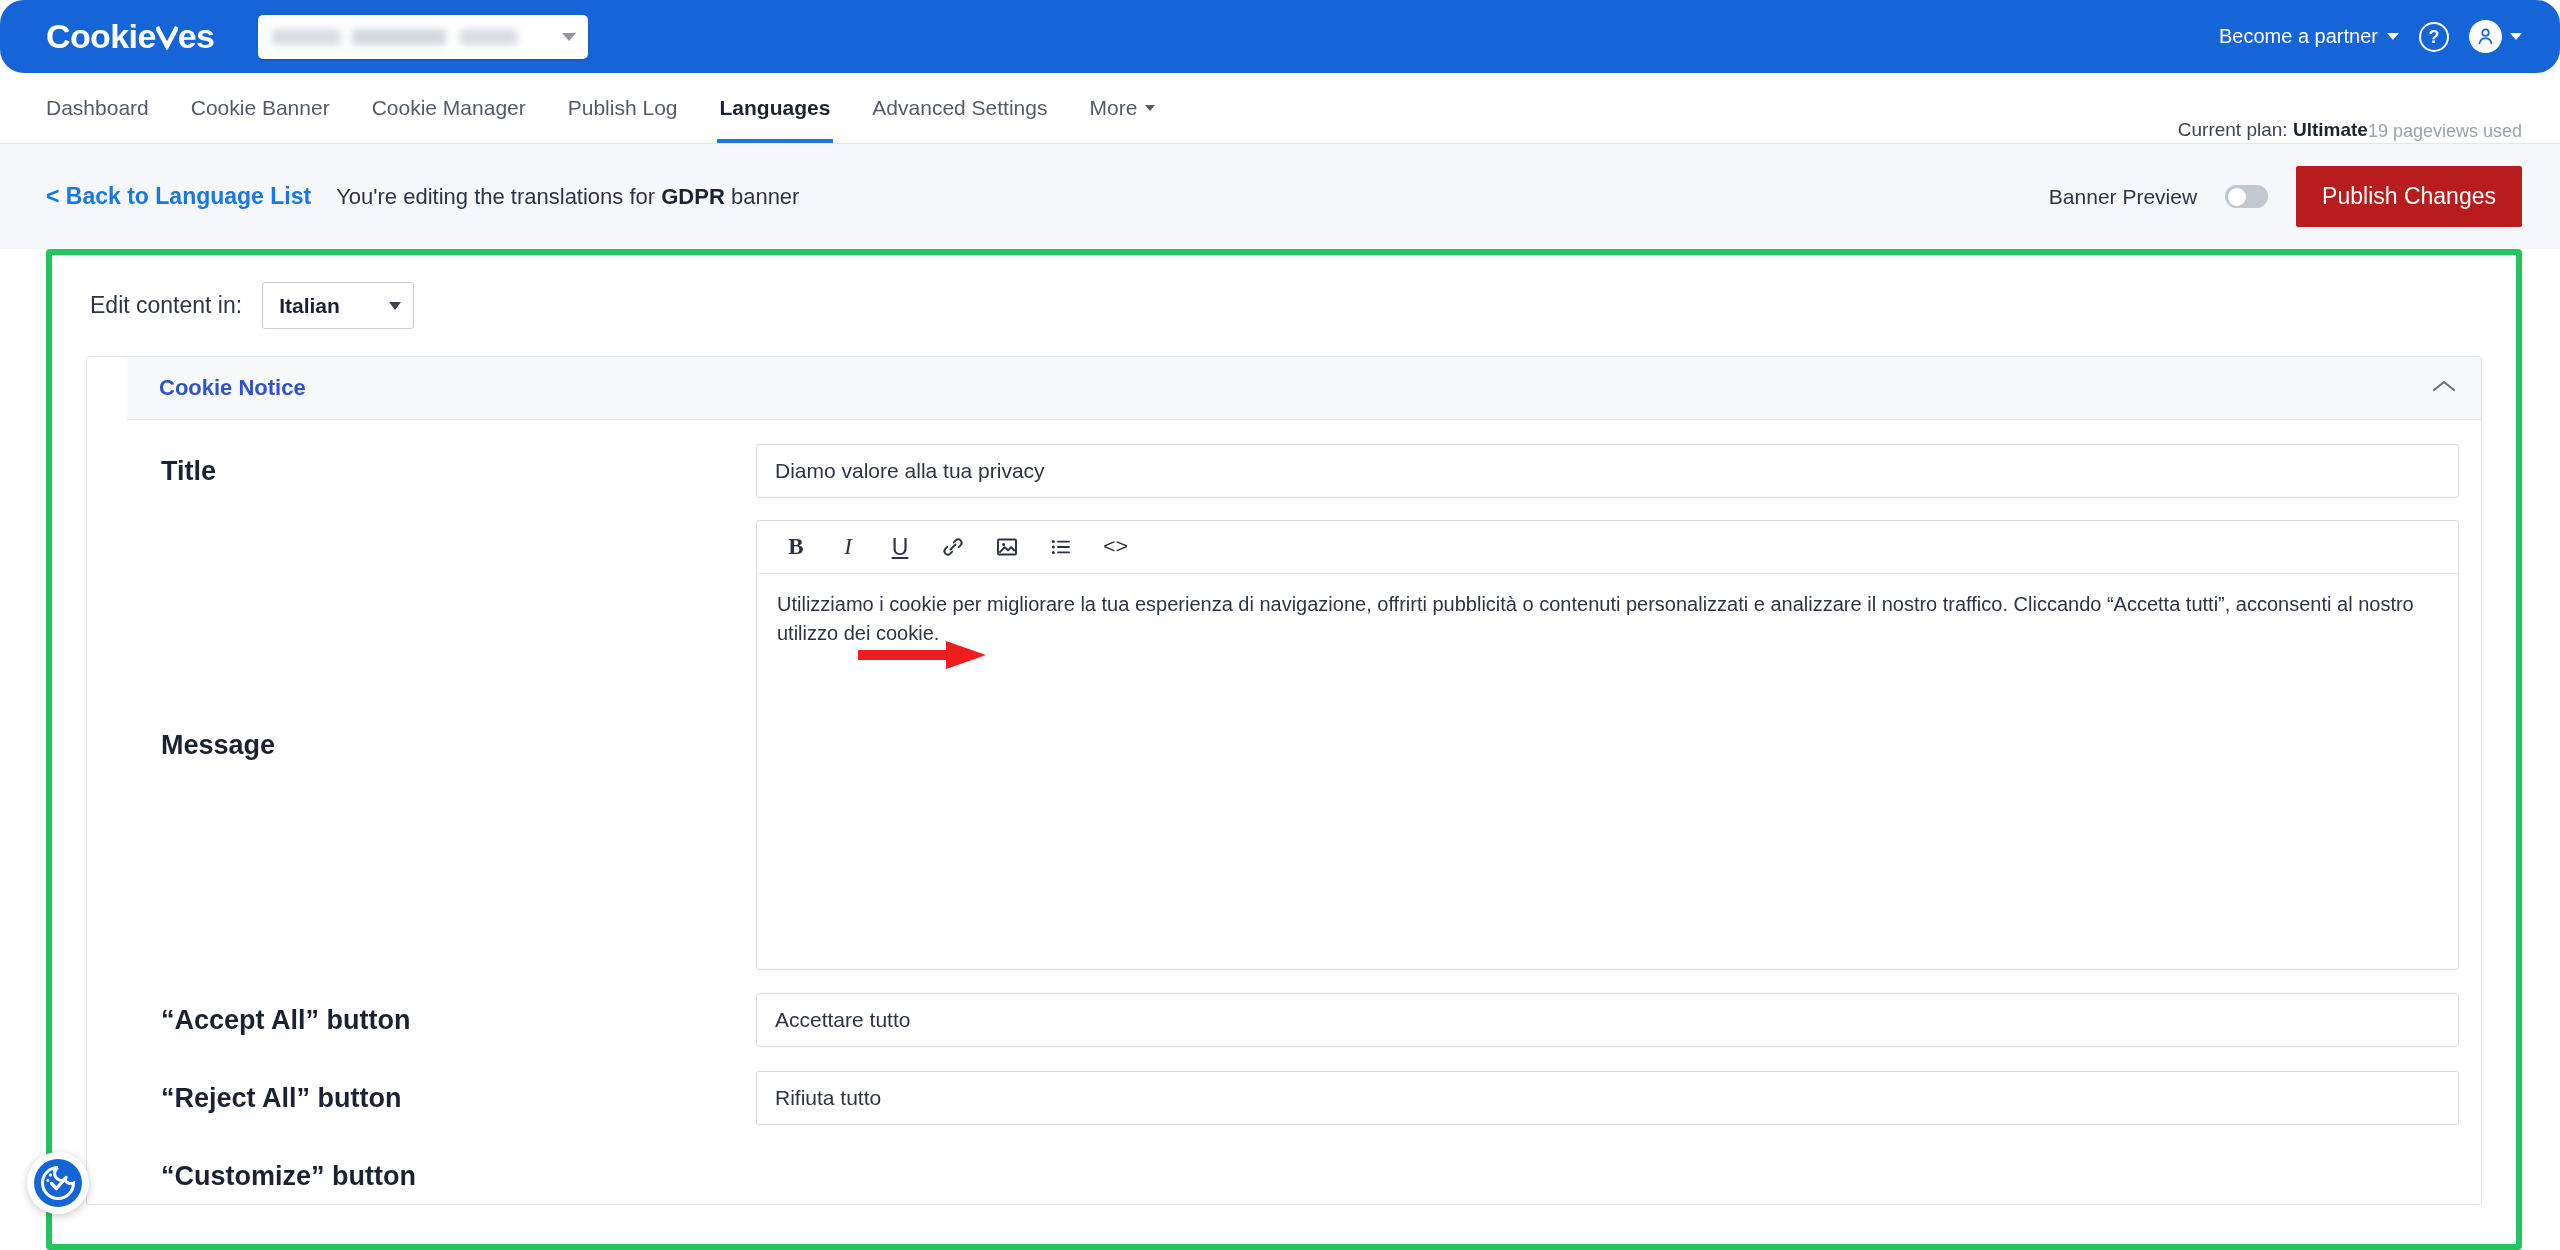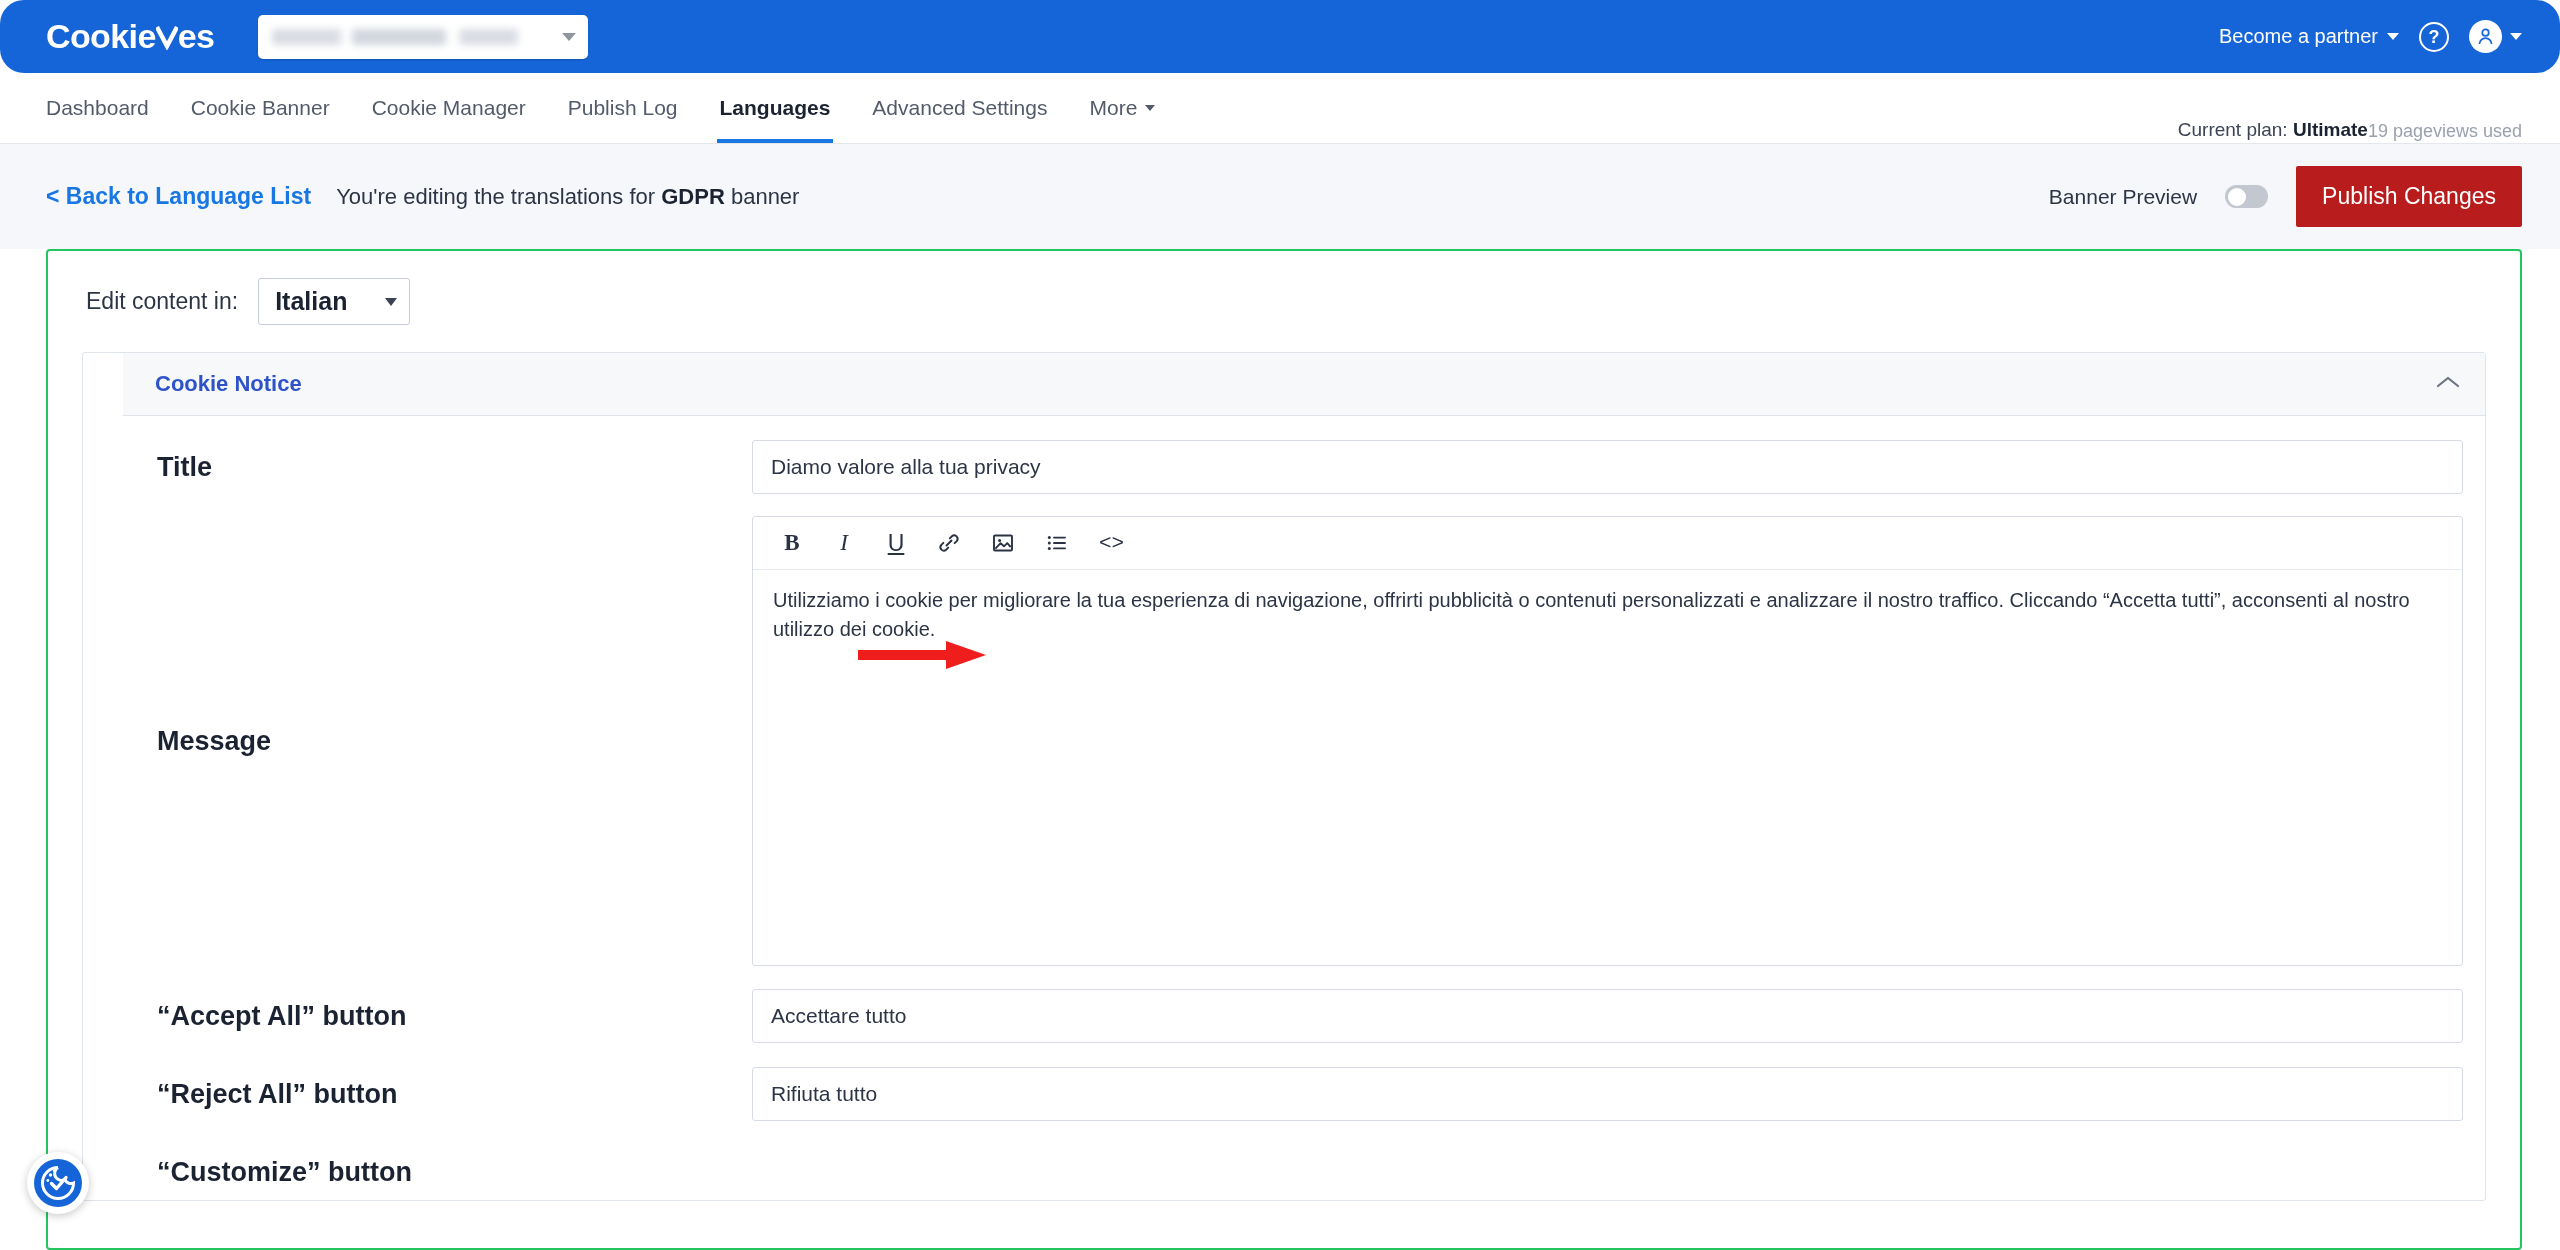--- a/index.html
+++ b/index.html
@@ -217,21 +217,21 @@
   #arrow-message { left: 858px; top: 638px; }
 
   
   .page-body {
     background: #ffffff;
     padding: 0 38px 0 46px;
     height: calc(1250px - 73px - 71px - 105px);
     position: relative;
   }
   .card {
-    border: 2px solid #22c55e;
+    border: 6px solid #22c55e;
     border-radius: 4px;
     background: #ffffff;
     height: 100%;
     overflow: hidden;
   }
   .edit-row {
     display: flex;
     align-items: center;
     gap: 20px;
     padding: 27px 0 27px 38px;
@@ -239,21 +239,21 @@
   .edit-label { font-size: 23px; color: #2c3445; }
   .lang-select {
     width: 152px; height: 47px;
     border: 1px solid #c6ccd6;
     border-radius: 3px;
     background: #ffffff;
     display: flex;
     align-items: center;
     justify-content: space-between;
     padding: 0 12px 0 16px;
-    font-size: 25px;
+    font-size: 21px;
     font-weight: bold;
     color: #1b2333;
     cursor: pointer;
   }
   .lang-select .caret {
     width: 0; height: 0;
     border-left: 6px solid transparent;
     border-right: 6px solid transparent;
     border-top: 8px solid #3a4253;
   }

